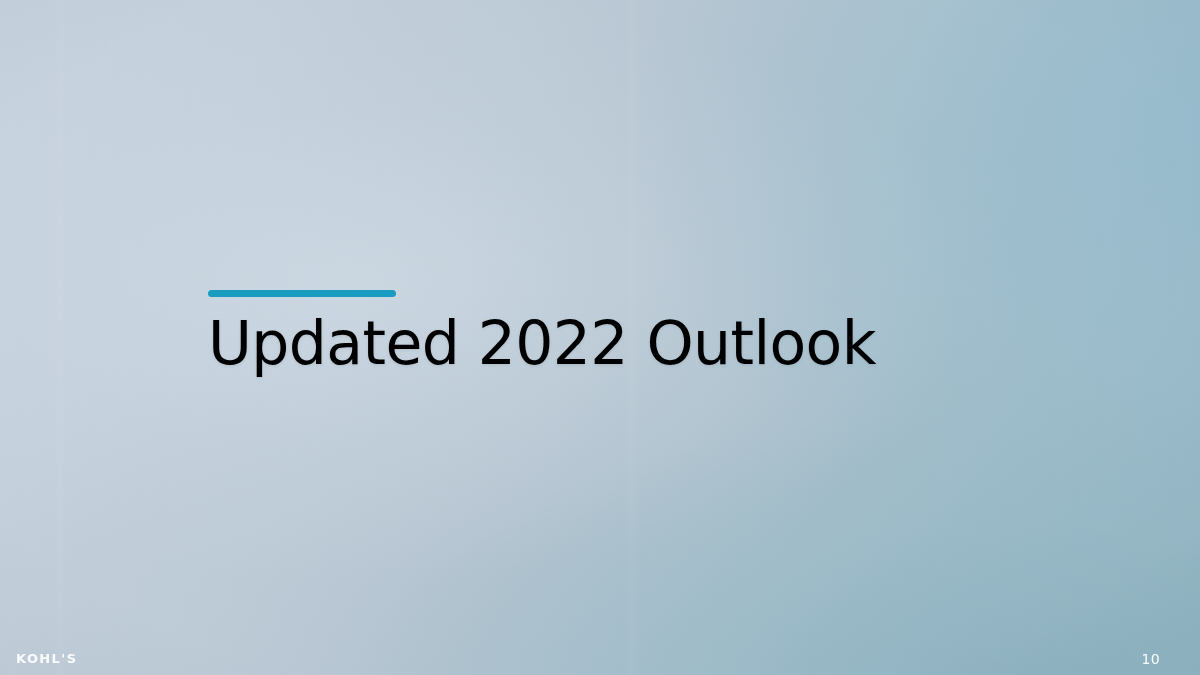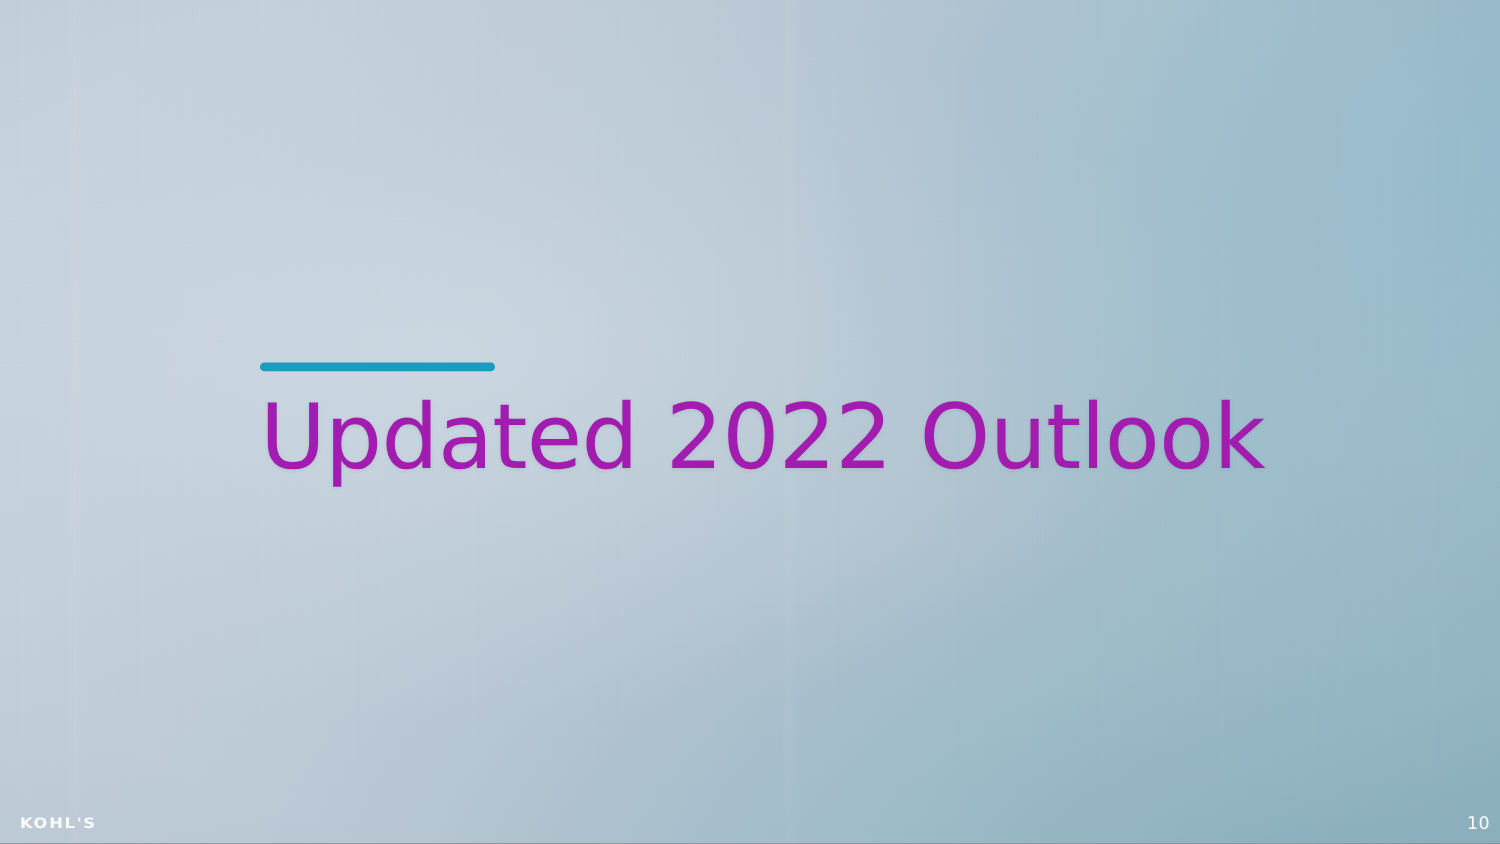--- a/index.html
+++ b/index.html
@@ -108,25 +108,25 @@
   .accent-bar {
     width: 188px;
     height: 7px;
     border-radius: 4px;
     background: #1a9cc0;
     margin-bottom: 16px;
   }
   .slide-title {
     margin: 0;
     font-family: "DejaVu Sans", "Liberation Sans", sans-serif;
-    font-size: 72px;
+    font-size: 60px;
     font-weight: 400;
     letter-spacing: -0.6px;
     line-height: 1.0;
-    color: #a21caf;
+    color: #000000;
     white-space: nowrap;
     text-shadow: 0 1px 3px rgba(70,100,120,0.18);
   }
 
   
   .logo {
     position: absolute;
     left: 16px;
     bottom: 10px;
     font-family: "DejaVu Sans", "Liberation Sans", sans-serif;
@@ -134,21 +134,21 @@
     font-weight: 700;
     letter-spacing: 1.4px;
     color: #ffffff;
     opacity: 0.93;
     transform: scaleY(0.88);
     transform-origin: left bottom;
     line-height: 1;
   }
   .page-number {
     position: absolute;
-    right: 8px;
+    right: 40px;
     bottom: 9px;
     font-family: "DejaVu Sans", "Liberation Sans", sans-serif;
     font-size: 14px;
     font-weight: 400;
     letter-spacing: 0.3px;
     color: #ffffff;
     opacity: 0.96;
     line-height: 1;
   }
 </style>

